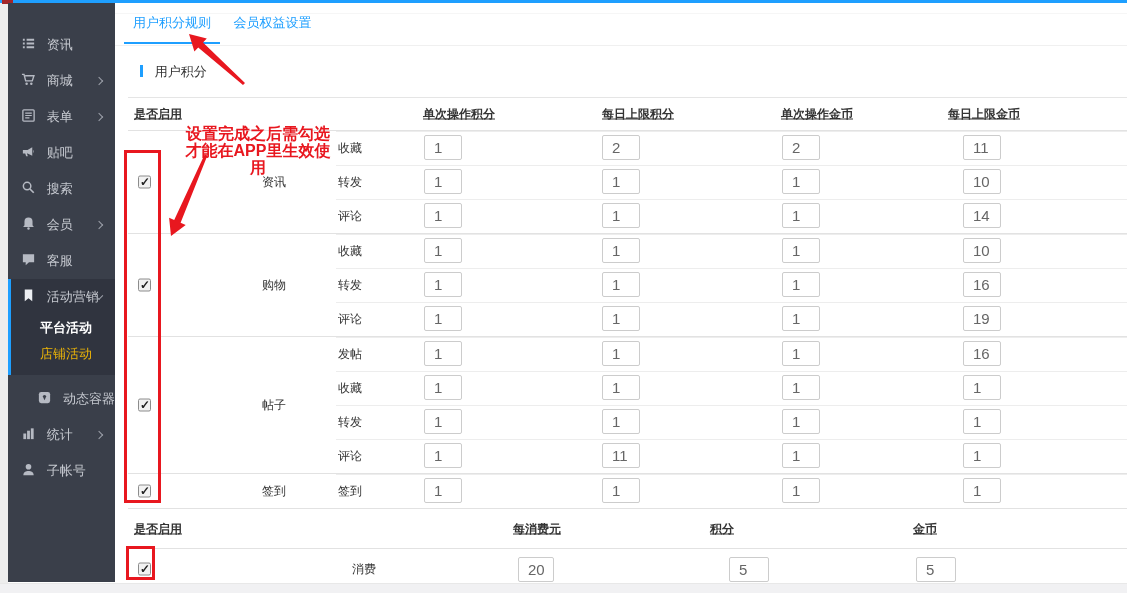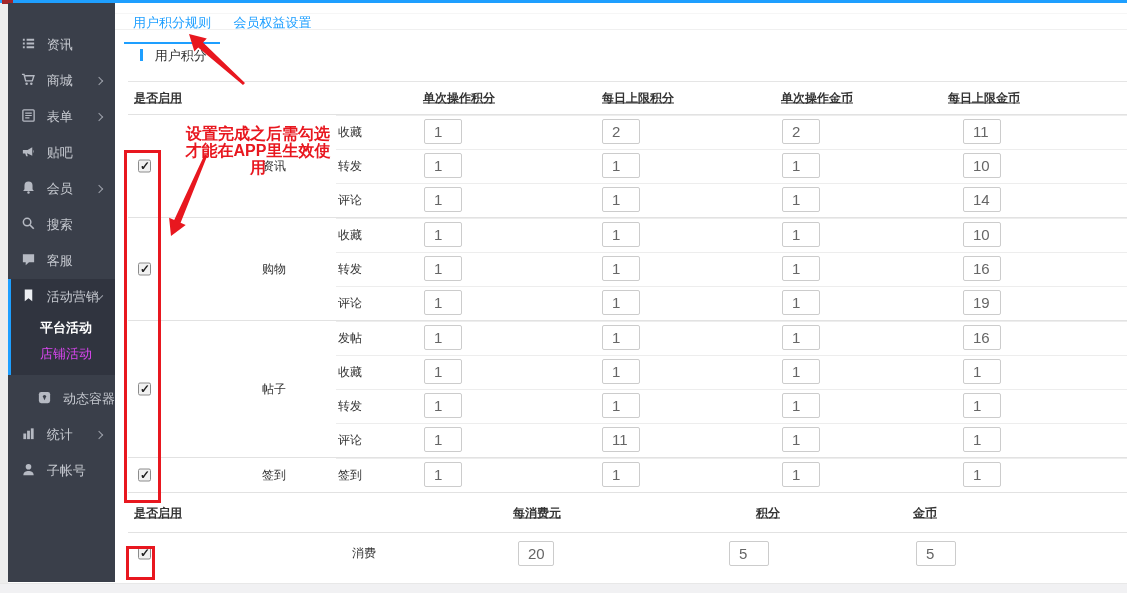--- a/index.html
+++ b/index.html
@@ -15,28 +15,28 @@
   .sidebar { position:absolute; left:8px; top:3px; width:107px; height:579px; background:#3a3f4a; color:#c6c9d0; font-size:13px; }
   .nav { padding-top:24px; }
   .nav-item { position:relative; height:36px; line-height:36px; padding-left:13px; cursor:pointer; white-space:nowrap; }
   .nav-item .nicon { display:inline-block; width:15px; height:15px; vertical-align:-2px; margin-right:7px; }
   .nav-item .nicon svg { display:block; width:15px; height:15px; }
   .chev { position:absolute; right:13px; top:50%; width:6px; height:6px; border-right:1.5px solid #9da1ab; border-bottom:1.5px solid #9da1ab; }
   .chev-r { transform:translateY(-50%) rotate(-45deg); }
   .chev-d { transform:translateY(-70%) rotate(45deg); }
   .nav-group { position:relative; background:#30343f; padding-bottom:8px; }
   .nav-group::before { content:""; position:absolute; left:0; top:0; bottom:0; width:3px; background:#1e9fff; }
-  .nav-sub { height:26px; line-height:26px; padding-left:32px; color:#d946ef; cursor:pointer; }
+  .nav-sub { height:26px; line-height:26px; padding-left:32px; color:#eab308; cursor:pointer; }
   .nav-sub.active { color:#ffffff; font-weight:bold; }
   .nav-item.mt { margin-top:6px;text-align:right; }
 
   
   .content { position:absolute; left:115px; top:3px; right:0; bottom:10px; background:#fff; }
   .faint-line { position:absolute; top:10px; left:0; right:0; height:1px; background:#f6f6f6; }
-  .tabbar { position:relative; height:27px; padding-left:9px; border-bottom:1px solid #f0f0f0; }
+  .tabbar { position:relative; height:43px; padding-left:9px; border-bottom:1px solid #f0f0f0; }
   .tab { display:inline-block; padding:0 9px; line-height:39px; font-size:13px; color:#1e9fff; cursor:pointer; }
   .tab.active { border-bottom:2px solid #1e9fff; }
   .section-head { margin:17px 0 0 17px; height:18px; line-height:18px; font-size:13px; color:#333;padding-left:8px; }
   .section-head .bluebar { display:inline-block; width:3px; height:12px; background:#1e9fff; margin-right:8px; vertical-align:-1px; }
 
   
   .ptable { margin-left:13px; width:1000px; margin-top:16px; border-top:1px solid #e5e5e5; font-size:12px; color:#333; }
   .phead { position:relative; height:33px; border-bottom:1px solid #e2e2e2; font-weight:bold; }
   .phead span, .chead span { position:absolute; top:50%; transform:translateY(-50%); white-space:nowrap;text-decoration:underline; }
   .h1 { left:6px; } .h2 { left:295px; } .h3 { left:474px; } .h4 { left:653px; } .h5 { left:820px; }
@@ -47,21 +47,21 @@
   .gcat { position:absolute; left:116px; width:60px; text-align:center; top:50%; transform:translateY(-50%); }
   .prow { position:relative; height:34px; }
   .prow:not(:first-child)::before { content:""; position:absolute; left:208px; right:0; top:0; height:1px; background:#ededed; }
   .act { position:absolute; left:210px; top:50%; transform:translateY(-50%); }
   .num { position:absolute; top:4px; width:38px; height:25px; border:1px solid #ccc; border-radius:2px; background:#fff; font-family:inherit; font-size:15px; color:#666; padding:0 9px; outline:none; }
   .n1 { left:296px; } .n2 { left:474px; } .n3 { left:654px; } .n4 { left:835px; }
 
   
   .ctable { margin-left:13px; width:1000px; font-size:12px; color:#333; }
   .chead { position:relative; height:40px; border-bottom:1px solid #e2e2e2; font-weight:bold; }
-  .ch1 { left:6px; } .ch2 { left:385px; } .ch3 { left:628px; } .ch4 { left:785px; }
+  .ch1 { left:6px; } .ch2 { left:385px; } .ch3 { left:582px; } .ch4 { left:785px; }
   .crow { position:relative; height:40px; }
   .ccat { position:absolute; left:206px; width:60px; text-align:center; top:50%; transform:translateY(-50%); }
   .cnum { top:8px; }
   .m1 { left:390px; width:36px; } .m2 { left:601px; width:40px; } .m3 { left:788px; width:40px; }
 
   .footer-strip { position:absolute; left:0; bottom:0; width:1127px; height:10px; background:#f1f1f3; border-top:1px solid #e8e8e8; }
 
   
   .ann-text { position:absolute; left:180px; top:125px; width:156px; text-align:center; font-size:16px; line-height:17px; font-weight:bold; color:#e8171f; z-index:30; }
   .ann-rect { position:absolute; border:3px solid #e8171f; z-index:30; }
@@ -105,32 +105,32 @@
       </div>
       <div class="nav-item">
         <span class="nicon"><svg viewBox="0 0 16 16">
               <path fill="#b6bac3" d="M2 6.5v3.5h2.5l1 3h1.8l-1-3H7l5 2.5v-9L7 6.5H2z"></path>
               <path fill="#b6bac3" d="M13 6.5c.8.5.8 2.5 0 3z"></path>
             </svg></span>
         <span>贴吧</span>
       </div>
       <div class="nav-item">
         <span class="nicon"><svg viewBox="0 0 16 16">
+              <circle cx="6.5" cy="6.5" r="4" fill="none" stroke="#b6bac3" stroke-width="1.6"></circle>
+              <path stroke="#b6bac3" stroke-width="1.8" d="M9.6 9.6l4 4"></path>
+            </svg></span>
+        <span>搜索</span>
+      </div>
+      <div class="nav-item">
+        <span class="nicon"><svg viewBox="0 0 16 16">
               <path fill="#b6bac3" d="M8 1.5A4.3 4.3 0 0 0 3.7 5.8v4L2.3 11.8h11.4L12.3 9.8v-4A4.3 4.3 0 0 0 8 1.5z"></path>
               <circle cx="8" cy="13.3" r="1.3" fill="#b6bac3"></circle>
             </svg></span>
         <span>会员</span>
         <span class="chev chev-r"></span>
-      </div>
-      <div class="nav-item">
-        <span class="nicon"><svg viewBox="0 0 16 16">
-              <circle cx="6.5" cy="6.5" r="4" fill="none" stroke="#b6bac3" stroke-width="1.6"></circle>
-              <path stroke="#b6bac3" stroke-width="1.8" d="M9.6 9.6l4 4"></path>
-            </svg></span>
-        <span>搜索</span>
       </div>
       <div class="nav-item">
         <span class="nicon"><svg viewBox="0 0 16 16">
               <path fill="#b6bac3" d="M2 2.5h12v8.5H8.5L5 14v-3H2z"></path>
             </svg></span>
         <span>客服</span>
       </div>
 
       <div class="nav-group">
         <div class="nav-item">

